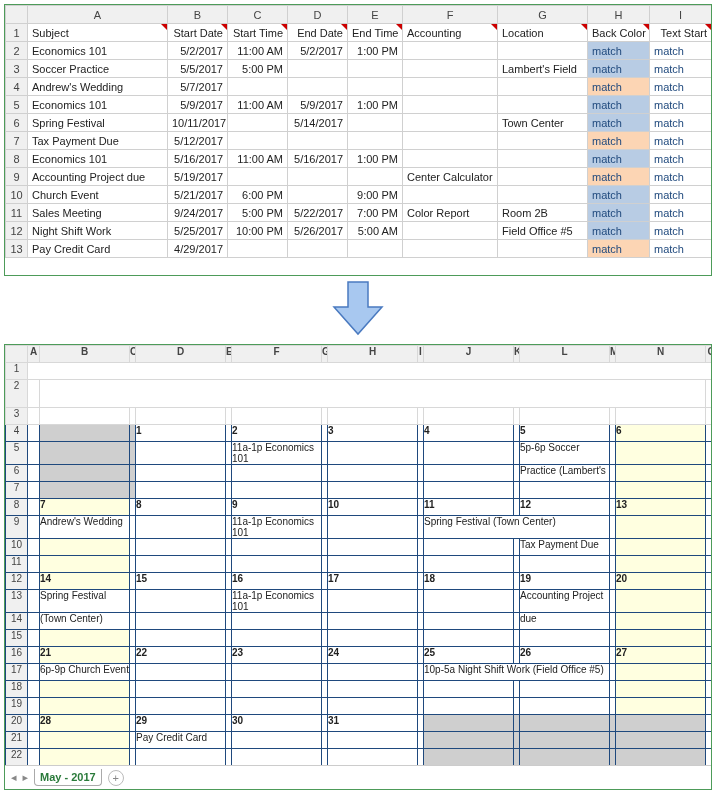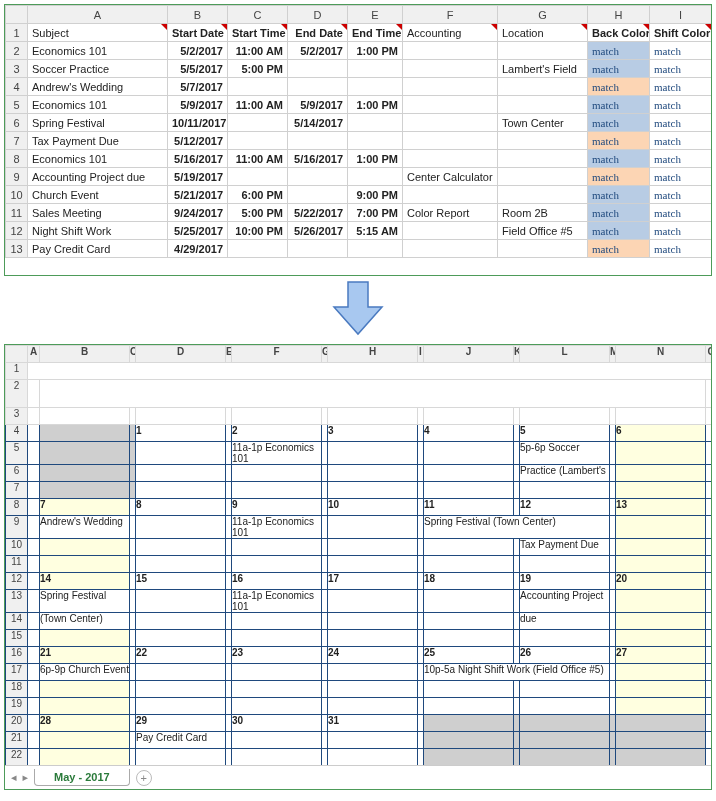--- a/index.html
+++ b/index.html
@@ -43,24 +43,24 @@
   .comment-marker {
     position: relative;
   }
   .comment-marker::after {
     content: "";
     position: absolute;
     top: 0; right: 0;
     border-top: 6px solid #c00;
     border-left: 6px solid transparent;
   }
-  .cell-right { text-align: right; font-weight: bold; }
+  .cell-right { text-align: right; }
   .bc-blue { background: #b8cce4 !important; }
   .bc-orange { background: #fcd5b4 !important; }
-  .link { color: #1f497d; font-family: Liberation Serif, serif; }
+  .link { color: #1f497d; }
   
   .arrow-wrap {
     text-align: center;
     height: 60px;
     position: relative;
   }
   .arrow-svg { width: 60px; height: 56px; }
   
   .sheet2 { height: 446px; position: relative; overflow: hidden; }
   table.grid2 { border-collapse: collapse; table-layout: fixed; width: 100%; }
@@ -106,21 +106,21 @@
     display: flex;
     align-items: center;
     gap: 6px;
     padding: 0 6px;
     font-size: 11px;
   }
   .tabnav { color: #888; cursor: default; }
   .sheet-tab {
     border: 1px solid #aaa;
     border-top: none;
-    padding: 2px 19px;
+    padding: 2px 5px;
     background: #fff;
     color: #2a7a3a;
     font-weight: bold;
     border-bottom-left-radius: 4px;
     border-bottom-right-radius: 4px;
   }
   .add-tab {
     width: 16px; height: 16px;
     border: 1px solid #bbb;
     border-radius: 50%;
@@ -162,21 +162,21 @@
     <tr>
       <td class="row-hdr">1</td>
       <td class="comment-marker">Subject</td>
       <td class="comment-marker cell-right">Start Date</td>
       <td class="comment-marker cell-right">Start Time</td>
       <td class="comment-marker cell-right">End Date</td>
       <td class="comment-marker cell-right">End Time</td>
       <td class="comment-marker">Accounting</td>
       <td class="comment-marker">Location</td>
       <td class="comment-marker cell-right">Back Color</td>
-      <td class="comment-marker cell-right">Shift Color</td>
+      <td class="comment-marker cell-right">Text Start</td>
     </tr>
     </tbody>
       <tbody id="top-rows">
         <tr>
           <td class="row-hdr">2</td>
           <td>Economics 101</td>
           <td class="cell-right">5/2/2017</td>
           <td class="cell-right">11:00 AM</td>
           <td class="cell-right">5/2/2017</td>
           <td class="cell-right">1:00 PM</td>
@@ -292,21 +292,21 @@
           <td>Room 2B</td>
           <td class="bc-blue link">match</td>
           <td class="link">match</td>
         </tr>
         <tr>
           <td class="row-hdr">12</td>
           <td>Night Shift Work</td>
           <td class="cell-right">5/25/2017</td>
           <td class="cell-right">10:00 PM</td>
           <td class="cell-right">5/26/2017</td>
-          <td class="cell-right">5:15 AM</td>
+          <td class="cell-right">5:00 AM</td>
           <td></td>
           <td>Field Office #5</td>
           <td class="bc-blue link">match</td>
           <td class="link">match</td>
         </tr>
         <tr>
           <td class="row-hdr">13</td>
           <td>Pay Credit Card</td>
           <td class="cell-right">4/29/2017</td>
           <td class="cell-right"></td>

